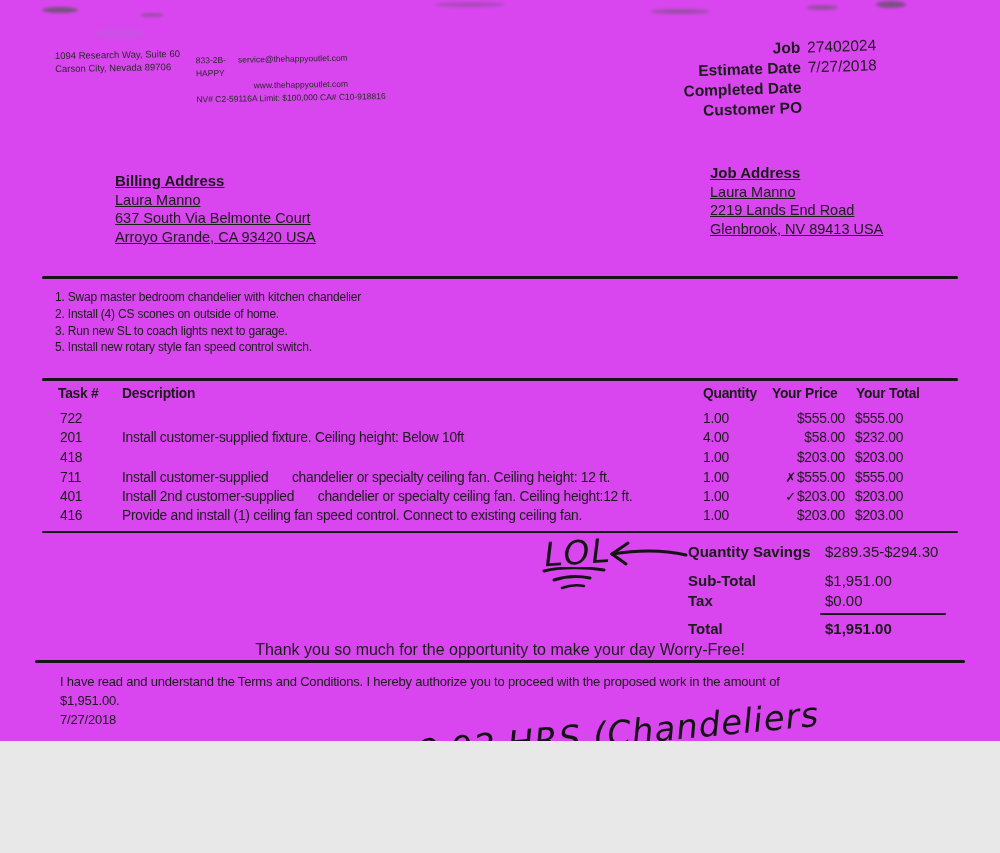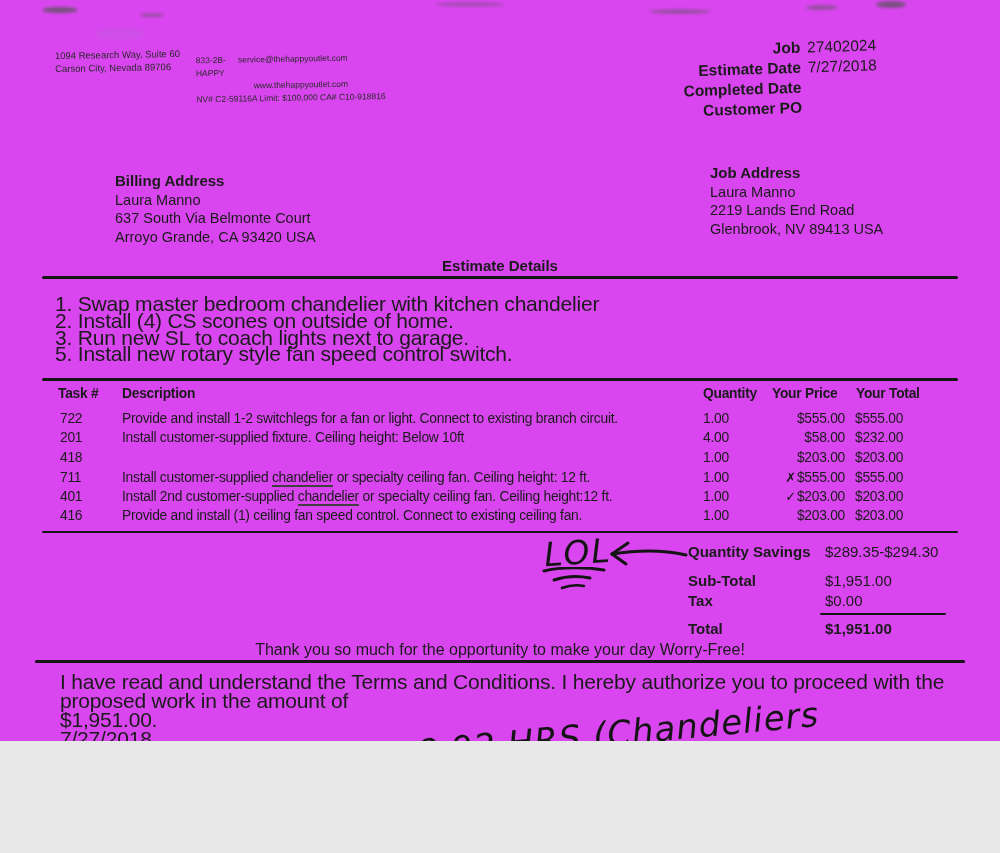--- a/index.html
+++ b/index.html
@@ -16,48 +16,48 @@
   .company-mid{left:196px;top:53px;width:152px;font-size:8.5px;line-height:13px;color:#2a2a2a;transform:rotate(-1deg);}
   .company-mid .row1{display:flex;justify-content:space-between;}
   .company-mid .row2{text-align:right;}
   .company-mid .row3{white-space:nowrap;}
   
   .jobinfo{left:600px;top:44px;transform:rotate(-1.8deg);transform-origin:left top;}
   .jobinfo .jrow{display:flex;line-height:20px;}
   .jobinfo .jlabel{width:200px;text-align:right;font-weight:bold;font-size:15.5px;}
   .jobinfo .jvalue{padding-left:7px;font-size:15.5px;min-width:110px;}
   
-  .addr{font-size:14.5px;line-height:18.5px;}
+  .addr{font-size:14.5px;line-height:18.5px;text-decoration:underline;}
   .addr .title{font-weight:bold;font-size:15px;}
   
   .section-title{left:0;top:257px;width:1000px;text-align:center;font-weight:bold;font-size:15px;}
   .rule{position:absolute;background:#161616;border-radius:2px;}
   
-  .est-list{left:55px;top:296px;font-size:21px;line-height:16.8px;letter-spacing:-0.2px;}
+  .est-list{left:55px;top:289px;font-size:12px;line-height:16.8px;letter-spacing:-0.2px;}
   
   .thead{top:386px;font-weight:bold;font-size:15px;}
   .t-row{position:absolute;left:0;width:1000px;height:20px;font-size:13.8px;letter-spacing:-0.25px;white-space:nowrap;}
   .c-task{position:absolute;left:60px;}
   .c-desc{position:absolute;left:122px;}
   .c-qty{position:absolute;left:703px;}
   .c-price{position:absolute;left:735px;width:110px;text-align:right;}
   .c-total{position:absolute;left:855px;}
   .h-task{position:absolute;left:58px;}
   .h-desc{position:absolute;left:122px;}
   .h-qty{position:absolute;left:703px;}
   .h-price{position:absolute;left:772px;}
   .h-total{position:absolute;left:856px;}
-  .pen-underline{border-bottom:2px solid #404040;}
+  .pen-underline{border-bottom:2px solid #d946ef;margin-left:20px;}
   .pen-mark{font-family:"DejaVu Sans", sans-serif;font-style:italic;font-size:13px;color:#111;padding-right:1px;}
   
   .tot-label{left:688px;font-weight:bold;font-size:15px;}
   .tot-value{left:825px;font-size:15px;}
   .thankyou{left:0;top:641px;width:1000px;text-align:center;font-size:16px;}
   
-  .terms{left:60px;top:672px;width:900px;font-size:21px;line-height:19px;letter-spacing:-0.2px;}
+  .terms{left:60px;top:672px;width:900px;font-size:13px;line-height:19px;letter-spacing:-0.2px;}
   
   .hw{font-family:"DejaVu Sans", sans-serif;font-style:italic;color:#141414;}
   .hw-lol{left:544px;top:533px;font-size:33px;transform:rotate(-4deg);letter-spacing:2px;}
   .hw-note1{left:212px;top:752px;font-size:34px;transform:rotate(-5.5deg);transform-origin:left top;letter-spacing:1px;white-space:nowrap;}
   .hw-note2{left:712px;top:768px;font-size:30px;transform:rotate(-6deg);transform-origin:left top;letter-spacing:1px;white-space:nowrap;}
   svg{display:block;}
 </style>
 </head>
 <body>
 
@@ -110,21 +110,20 @@
     <div>Arroyo Grande, CA 93420 USA</div>
   </div>
 
   <div class="abs addr" style="left:710px;top:164px;">
     <div class="title">Job Address</div>
     <div>Laura Manno</div>
     <div>2219 Lands End Road</div>
     <div>Glenbrook, NV 89413 USA</div>
   </div>
 
-  <div class="abs section-title">Estimate Details</div>
   <div class="rule" style="left:42px;top:276px;width:916px;height:3px;"></div>
 
   <div class="abs est-list">
     <div>1. Swap master bedroom chandelier with kitchen chandelier</div>
     <div>2. Install (4) CS scones on outside of home.</div>
     <div>3. Run new SL to coach lights next to garage.</div>
     <div>5. Install new rotary style fan speed control switch.</div>
   </div>
 
   <div class="rule" style="left:42px;top:378px;width:916px;height:3px;"></div>
@@ -132,21 +131,20 @@
   <div class="t-row thead">
     <span class="h-task">Task #</span>
     <span class="h-desc">Description</span>
     <span class="h-qty">Quantity</span>
     <span class="h-price">Your Price</span>
     <span class="h-total">Your Total</span>
   </div>
 
   <div class="t-row" style="top:411px;">
     <span class="c-task">722</span>
-    <span class="c-desc"><span>Provide and install 1-2 switchlegs for a fan or light. Connect to existing branch circuit.</span><span class="pen-underline"></span><span></span></span>
     <span class="c-qty">1.00</span>
     <span class="c-price"><span class="pen-mark hw"></span><span>$555.00</span></span>
     <span class="c-total">$555.00</span>
   </div>
   <div class="t-row" style="top:430px;">
     <span class="c-task">201</span>
     <span class="c-desc"><span>Install customer-supplied fixture. Ceiling height: Below 10ft</span><span class="pen-underline"></span><span></span></span>
     <span class="c-qty">4.00</span>
     <span class="c-price"><span class="pen-mark hw"></span><span>$58.00</span></span>
     <span class="c-total">$232.00</span>

